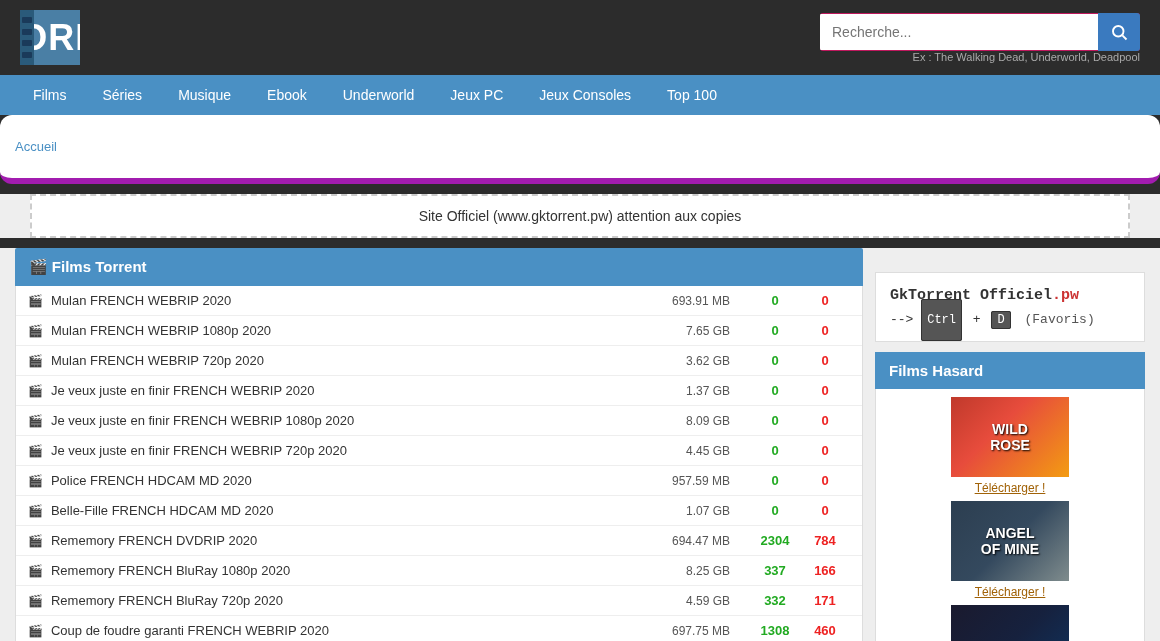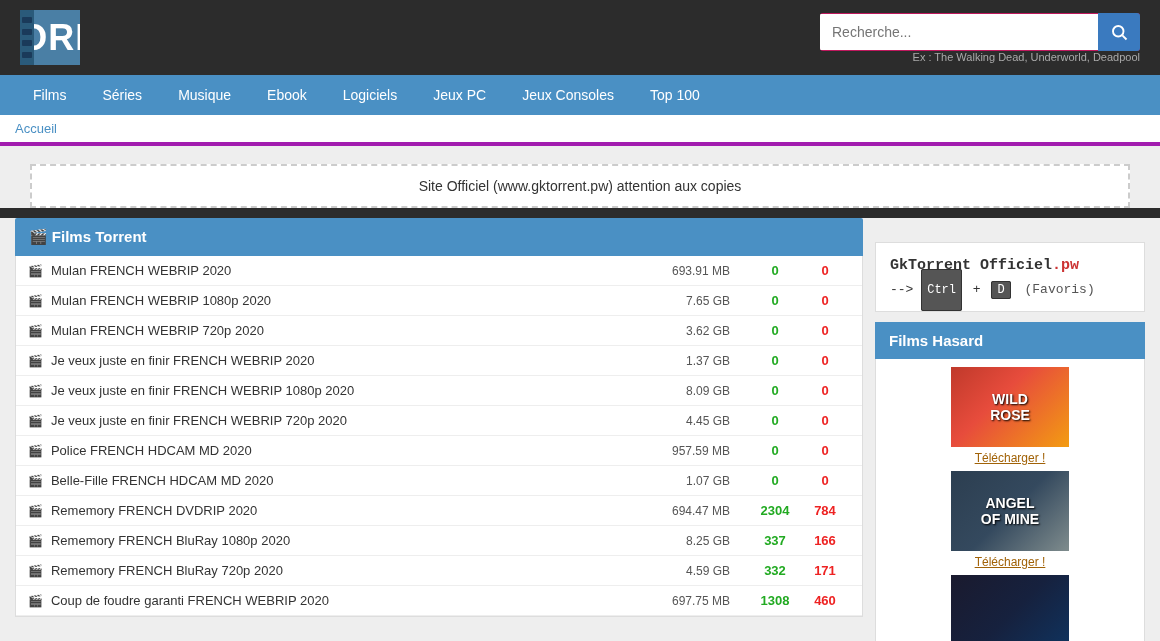--- a/index.html
+++ b/index.html
@@ -17,21 +17,21 @@
     #search-box { display: flex; align-items: center; background: #be185d; border-radius: 3px; overflow: hidden; width: 320px; }
     #search-input { border: none; outline: none; padding: 10px 12px; font-size: 14px; width: 280px; color: #999; }
     #search-button { background: #3a7abf; border: none; padding: 10px 12px; cursor: pointer; display: flex; align-items: center; justify-content: center; }
     #search-hint { color: #aaa; font-size: 11px; }
 
     
     #nav { background: #4a90c4; display: flex; align-items: center; padding: 0 15px; }
     .nav-item { color: white; padding: 12px 18px; cursor: pointer; font-size: 14px; font-weight: 500; text-decoration: none; display: block; }
 
     
-    #breadcrumb { background: white; padding: 6px 15px; border-bottom: 4px solid #a21caf; }
+    #breadcrumb { background: white; padding: 24px 15px; border-bottom: 6px solid #a21caf; border-radius: 12px; }
     #breadcrumb a { color: #4a90c4; text-decoration: none; font-size: 13px; }
 
     
     #notice-box { margin: 10px 15px; border: 2px dashed #ccc; padding: 12px; text-align: center; background: white; font-size: 14px; color: #333; }
 
     
     #main { display: flex; gap: 12px; padding: 0 15px 15px; background: #eee; }
 
     
     #left-col { flex: 1; min-width: 0; }
@@ -103,31 +103,31 @@
     </div>
     <div id="search-hint">Ex : The Walking Dead, Underworld, Deadpool</div>
   </div>
 </div>
 
 <nav id="nav">
   <a class="nav-item">Films</a>
   <a class="nav-item">Séries</a>
   <a class="nav-item">Musique</a>
   <a class="nav-item">Ebook</a>
-  <a class="nav-item">Logiciels</a>
+  <a class="nav-item">Underworld</a>
   <a class="nav-item">Jeux PC</a>
   <a class="nav-item">Jeux Consoles</a>
   <a class="nav-item">Top 100</a>
 </nav>
 
 <div id="breadcrumb">
   <a>Accueil</a>
 </div>
 
-<div style="background:#eee; padding: 8px 15px 0;">
+<div style="background:#eee; padding: 0 15px 0;">
   <div id="notice-box">
     <span>Site Officiel (www.gktorrent.pw) attention aux copies</span>
   </div>
 </div>
 
 <div id="main">
 
   <div id="left-col">
     <div class="section-header">
       <span>🎬 Films Torrent</span>

